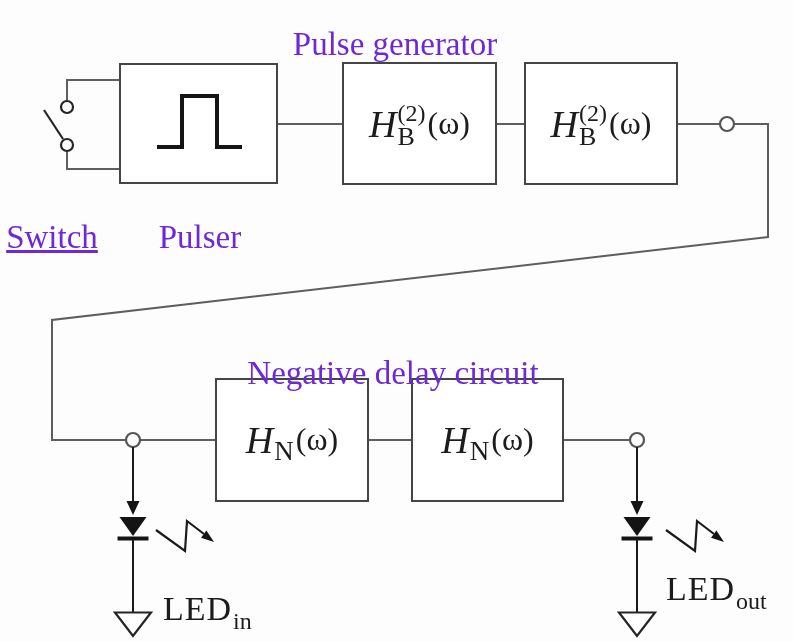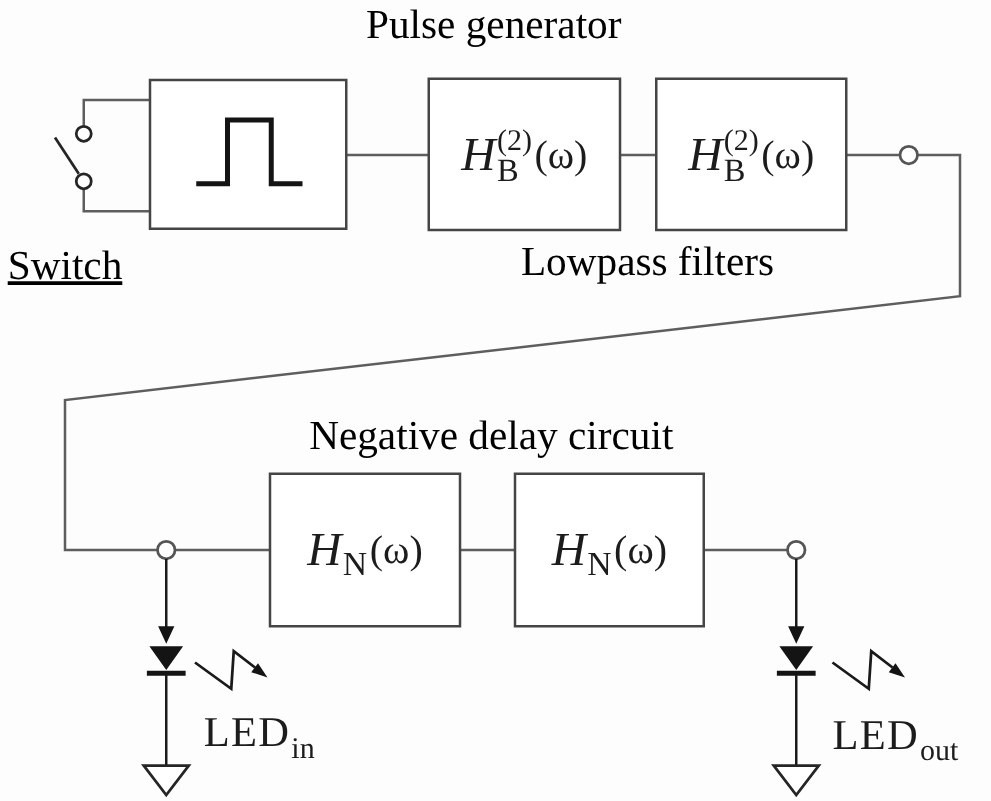--- a/index.html
+++ b/index.html
@@ -10,21 +10,22 @@
     font-family:"Liberation Serif","DejaVu Serif",serif;
     color:#1c1c1c;
     overflow:hidden;
   }
   #stage svg{position:absolute;left:0;top:0;}
   .lbl{
     position:absolute;
     font-size:33px;
     line-height:1.1;
     white-space:nowrap;
-    color:#000000;
+    color:#6d28d9;
+    margin-top:24px;
   }
   .centered{transform:translateX(-50%);}
   .mathbox{
     position:absolute;
     display:flex;
     align-items:center;
     justify-content:center;
     white-space:nowrap;
   }
   .mi{
@@ -126,22 +127,22 @@
         <path d="M162 530 L191 551 L193 521 L210 534" stroke="#1a1a1a" stroke-width="2.2" fill="none"></path>
         <polygon points="220,542 207,537.7 212.4,530.5" fill="#141414"></polygon>
       </g>
     </g>
   </svg>
 
   <div class="lbl centered" style="left:395px;top:2px;">Pulse generator</div>
 
   <div class="lbl centered" style="left:52px;top:195px;text-decoration:underline;">Switch</div>
 
+  <div class="lbl centered" style="left:200px;top:195px;">Pulser</div>
 
-  <div class="lbl centered" style="left:518px;top:192px;">Lowpass filters</div>
 
   <div class="lbl centered" style="left:393px;top:331px;">Negative delay circuit</div>
 
   <div class="mathbox" style="left:343px;top:63px;width:153px;height:121px;">
     <span class="mi">H</span>
       <span class="stack">
         <span class="st-sup">(2)</span>
         <span class="st-sub">B</span>
       </span>
       <span class="marg">(ω)</span>
@@ -161,21 +162,21 @@
       <span class="msub">N</span>
       <span class="marg">(ω)</span>
   </div>
 
   <div class="mathbox" style="left:412px;top:379px;width:151px;height:122px;">
     <span class="mi">H</span>
       <span class="msub">N</span>
       <span class="marg">(ω)</span>
   </div>
 
-  <div class="ledlbl" style="left:163px;top:570px;">
+  <div class="ledlbl" style="left:163px;top:592px;">
     <span class="led-base">LED</span><span class="led-sub">in</span>
   </div>
 
   <div class="ledlbl" style="left:666px;top:572px;">
     <span class="led-base">LED</span><span class="led-sub">out</span>
   </div>
 
 </div>
 
 </body></html>

